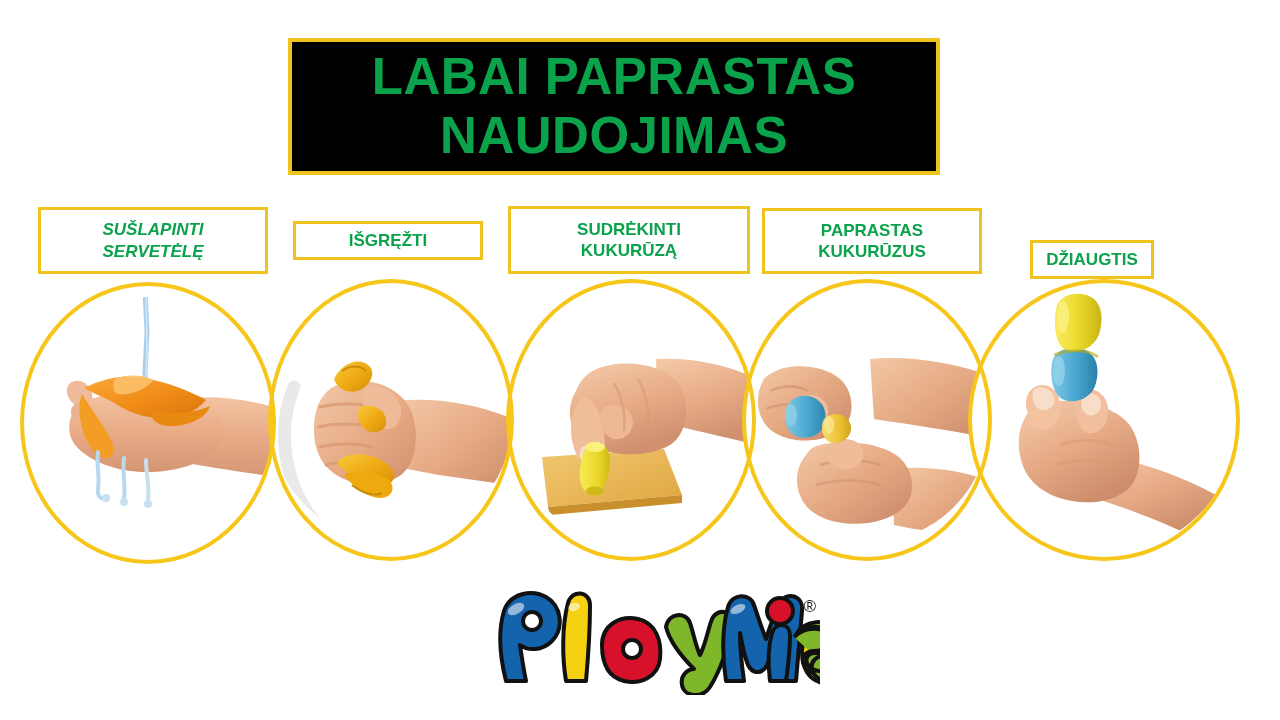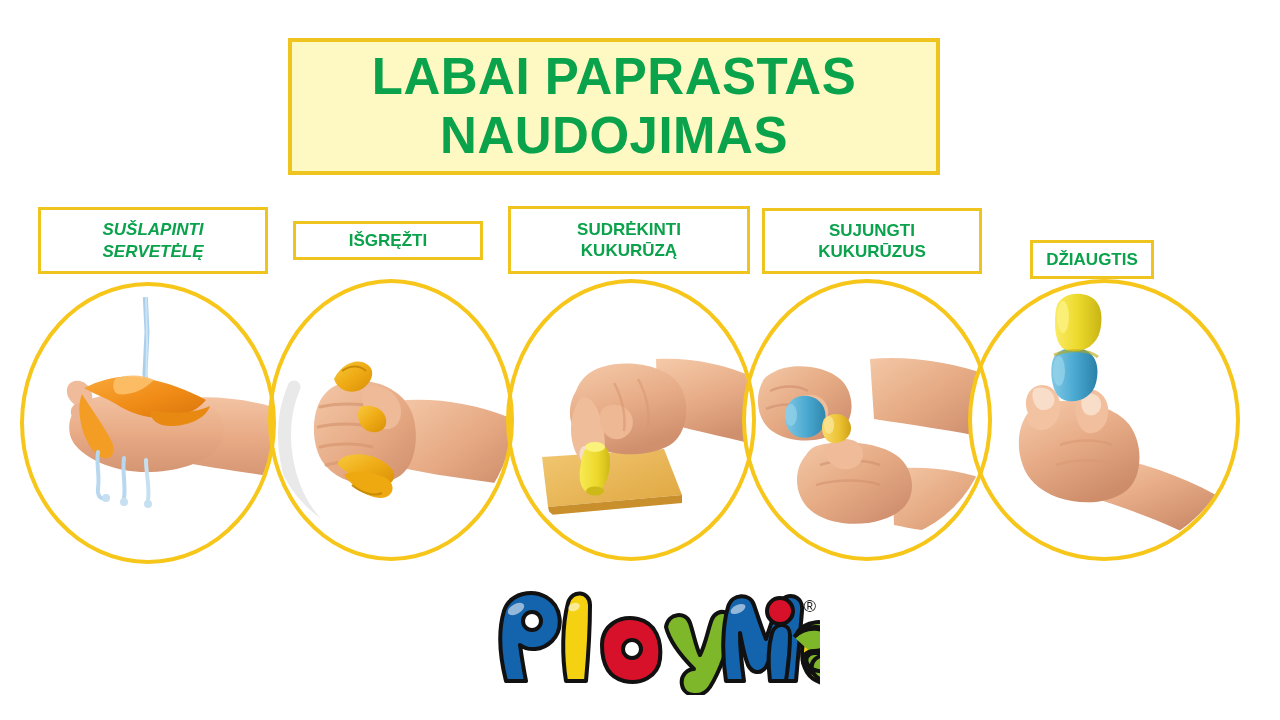--- a/index.html
+++ b/index.html
@@ -20,21 +20,21 @@
 
   
   .title-box {
     position: absolute;
     left: 288px;
     top: 38px;
     width: 652px;
     height: 137px;
     box-sizing: border-box;
     border: 4px solid #efc41f;
-    background: #fef9c3;
+    background: #000000;
     display: flex;
     align-items: center;
     justify-content: center;
   }
   .title-text {
     color: #0ba24c;
     font-family: "Liberation Sans", sans-serif;
     font-weight: bold;
     font-size: 51px;
     line-height: 1.15;
@@ -130,21 +130,21 @@
 SERVETĖLĘ</span>
   </div>
   <div class="step-label lbl-2">
     <span>IŠGRĘŽTI</span>
   </div>
   <div class="step-label lbl-3">
     <span>SUDRĖKINTI
 KUKURŪZĄ</span>
   </div>
   <div class="step-label lbl-4">
-    <span>SUJUNGTI
+    <span>PAPRASTAS
 KUKURŪZUS</span>
   </div>
   <div class="step-label lbl-5">
     <span>DŽIAUGTIS</span>
   </div>
 
   <div class="circles">
 
     <div class="photo p1">
       <svg viewBox="0 0 256 282" width="256" height="282">

